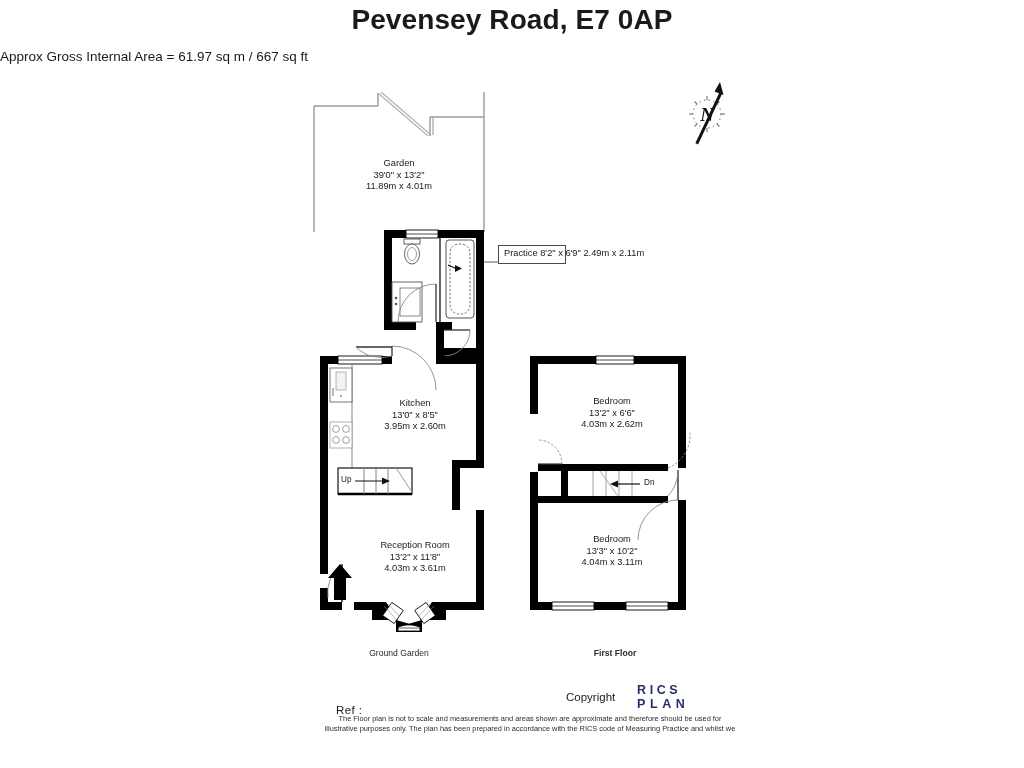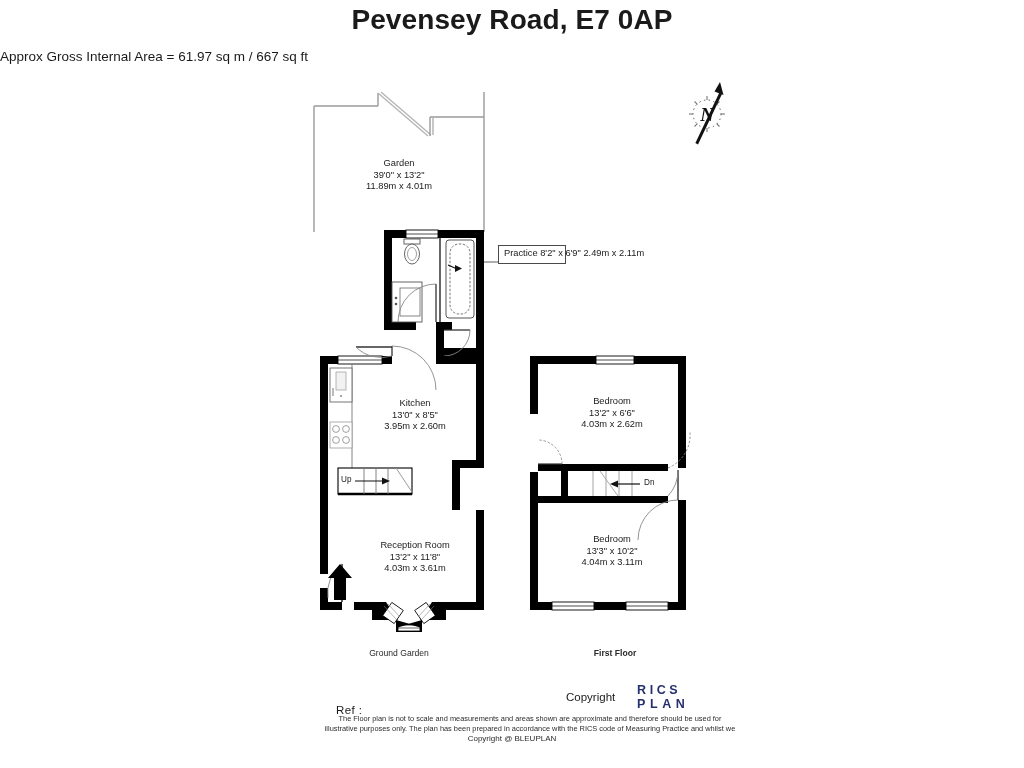--- a/index.html
+++ b/index.html
@@ -435,16 +435,15 @@
   <div class="copyright-word">Copyright</div>
 
   <div class="brand">
     <div>RICS</div>
     <div>PLAN</div>
   </div>
 
   <div class="disclaimer">
     <span class="cline">The Floor plan is not to scale and measurements and areas shown are approximate and therefore should be used for</span>
     <span class="cline">illustrative purposes only. The plan has been prepared in accordance with the RICS code of Measuring Practice and whilst we</span>
-    <span class="copy-final">Copyright @ BLEUPLAN</span>
   </div>
 
 </div>
 
 </body></html>

